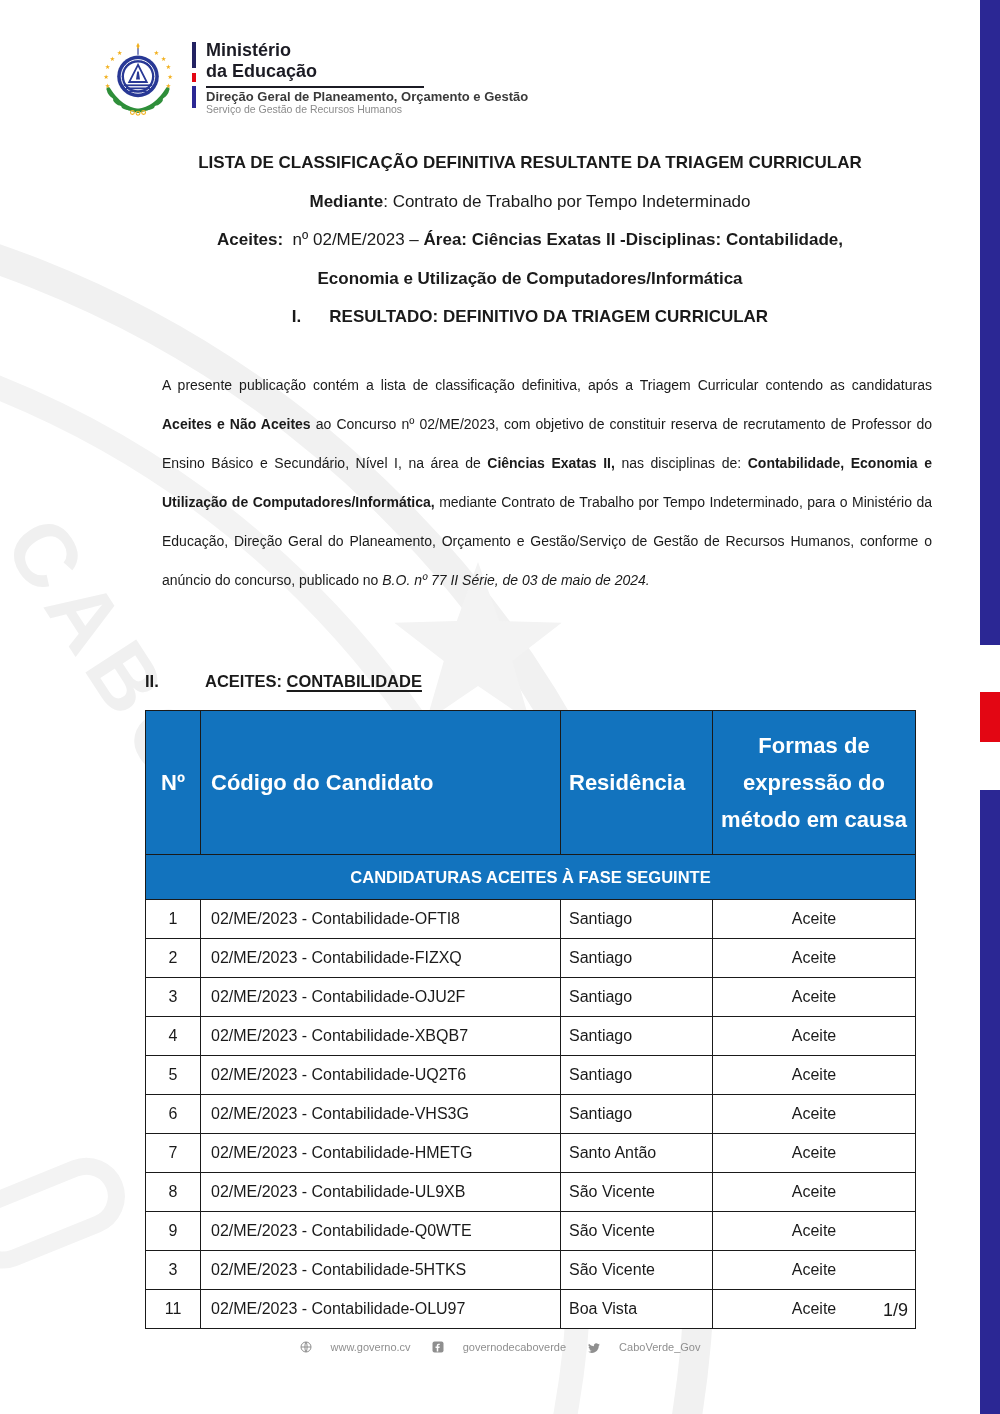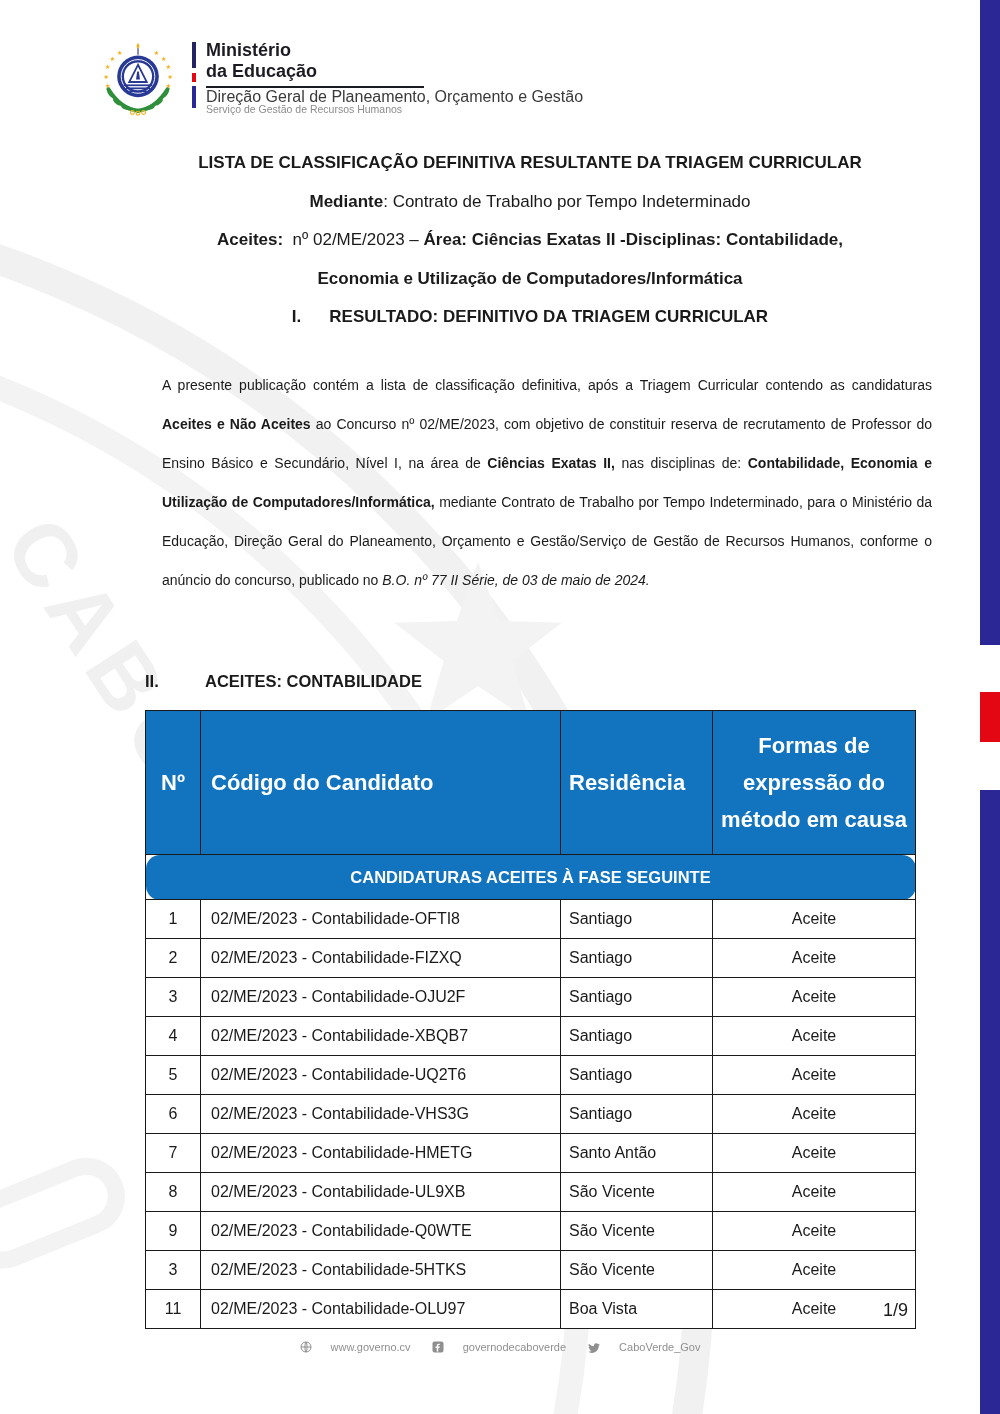--- a/index.html
+++ b/index.html
@@ -26,49 +26,49 @@
   .hdr{position:absolute;top:38px;left:98px;display:flex;z-index:2;}
   .emblem{width:80px;height:80px;}
   .hdr-divider{position:relative;width:4px;margin-left:14px;margin-top:4px;}
   .hdr-divider .seg{position:absolute;left:0;width:4px;}
   .seg-b1{top:0;height:26px;background:#232262;}
   .seg-r{top:31px;height:9px;background:var(--sred);}
   .seg-b2{top:44px;height:22px;background:#2B2794;}
   .hdr-text{margin-left:10px;padding-top:2px;}
   .min-name{font-size:18px;font-weight:700;color:#1b1b24;line-height:21px;}
   .hdr-rule{width:218px;height:2px;background:#1b1b24;margin:4px 0 3px 0;}
-  .dept{font-size:16px;font-weight:400;color:#3a3a3a;line-height:12px;}
+  .dept{font-size:13px;font-weight:700;color:#3a3a3a;line-height:12px;}
   .svc{font-size:10.5px;color:#8b8b8b;line-height:13px;}
 
   
   .title-block{position:absolute;top:144px;left:145px;width:770px;text-align:center;
     z-index:2;color:#1a1a1a;font-size:17px;}
   .title-block .tl{height:38.6px;line-height:38.6px;white-space:pre-wrap;}
   .b{font-weight:700;}
   .gap28{display:inline-block;width:28px;}
 
   
   .para{position:absolute;top:366px;left:162px;width:770px;z-index:2;
     font-size:14px;line-height:39px;text-align:justify;color:#1a1a1a;}
   .seg-normal{font-weight:400;}
   .seg-bold{font-weight:700;}
   .seg-italic{font-style:italic;}
 
   
   .sec2{position:absolute;top:672px;left:145px;width:770px;z-index:2;
     font-size:16.5px;font-weight:700;color:#1a1a1a;}
   .sec2 .num{display:inline-block;width:60px;}
-  .u{text-decoration-thickness:2px;text-underline-offset:3px;}
+  .u{text-decoration:underline;text-decoration-thickness:2px;text-underline-offset:3px;}
 
   
   .tbl-wrap{position:absolute;top:710px;left:145px;width:770px;z-index:2;}
   table.tbl{border-collapse:collapse;width:770px;table-layout:fixed;}
   .tbl td,.tbl th{border:1.6px solid #1a1a1a;font-size:16px;color:#1a1a1a;}
   .tbl .title-cell{background:var(--tblue);color:#fff;font-weight:700;
-    text-align:center;height:45px;font-size:16.5px;border-radius:14px;}
+    text-align:center;height:45px;font-size:16.5px;}
   .tbl thead th{background:var(--tblue);color:#fff;font-weight:700;
     text-align:center;height:76px;line-height:37px;padding:16px 6px;font-size:22px;}
   .tbl tbody td{height:39px;background:#fff;}
   .tbl .col0{width:55px;text-align:center;}
   .tbl .col1{width:360px;text-align:left;padding-left:10px;}
   .tbl .col2{width:152px;text-align:left;padding-left:8px;}
   .tbl .col3{width:203px;text-align:center;}
 
   
   .pagenum{position:absolute;top:1300px;right:92px;font-size:18px;color:#1a1a1a;z-index:2;}

